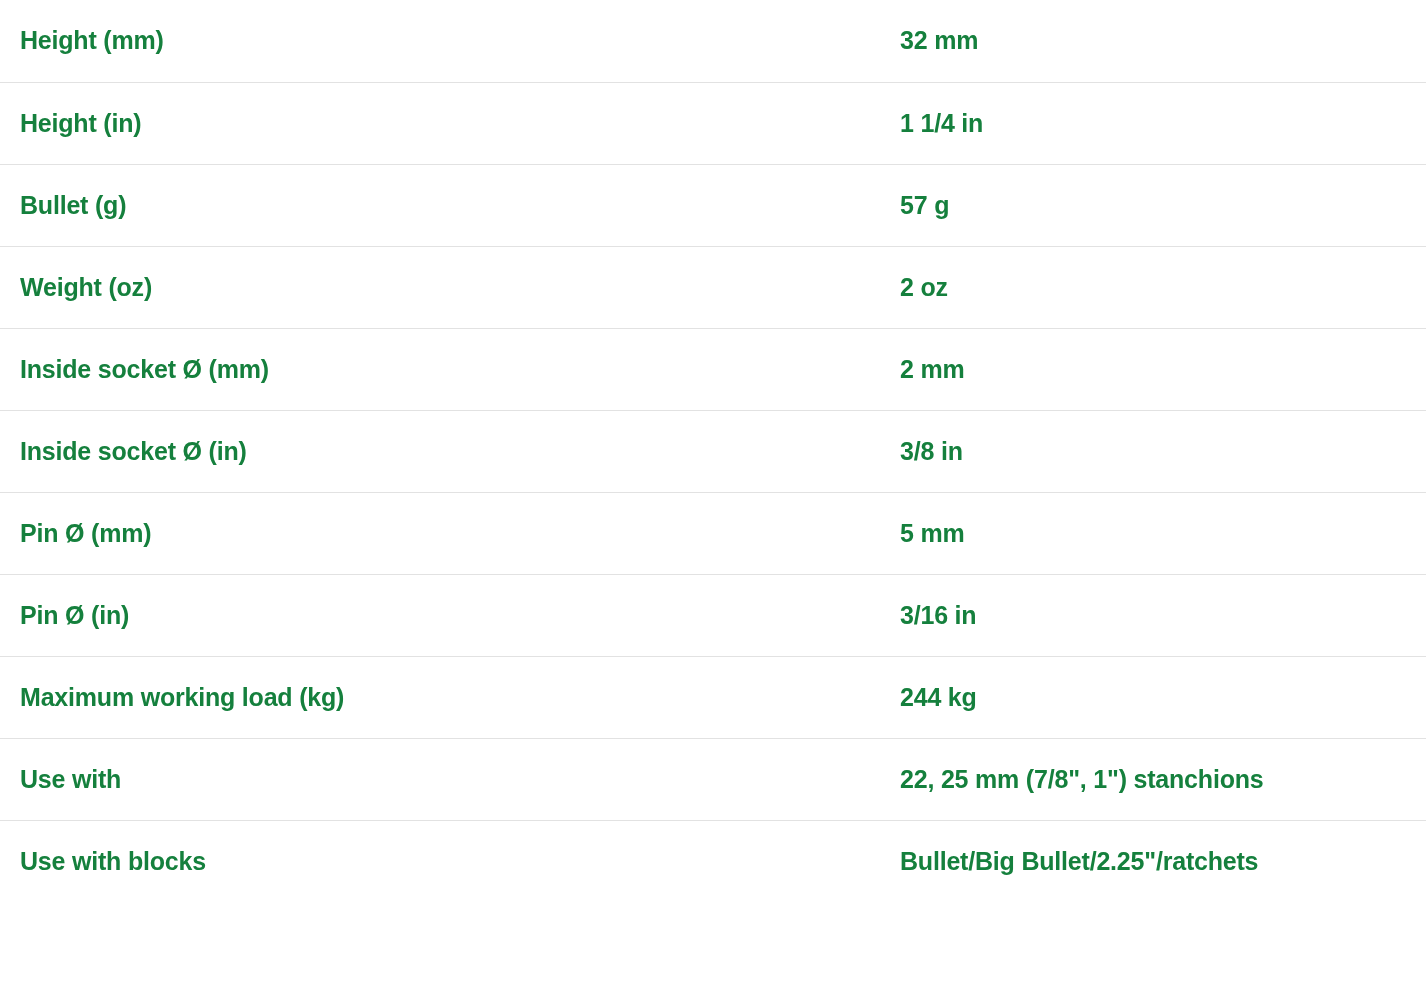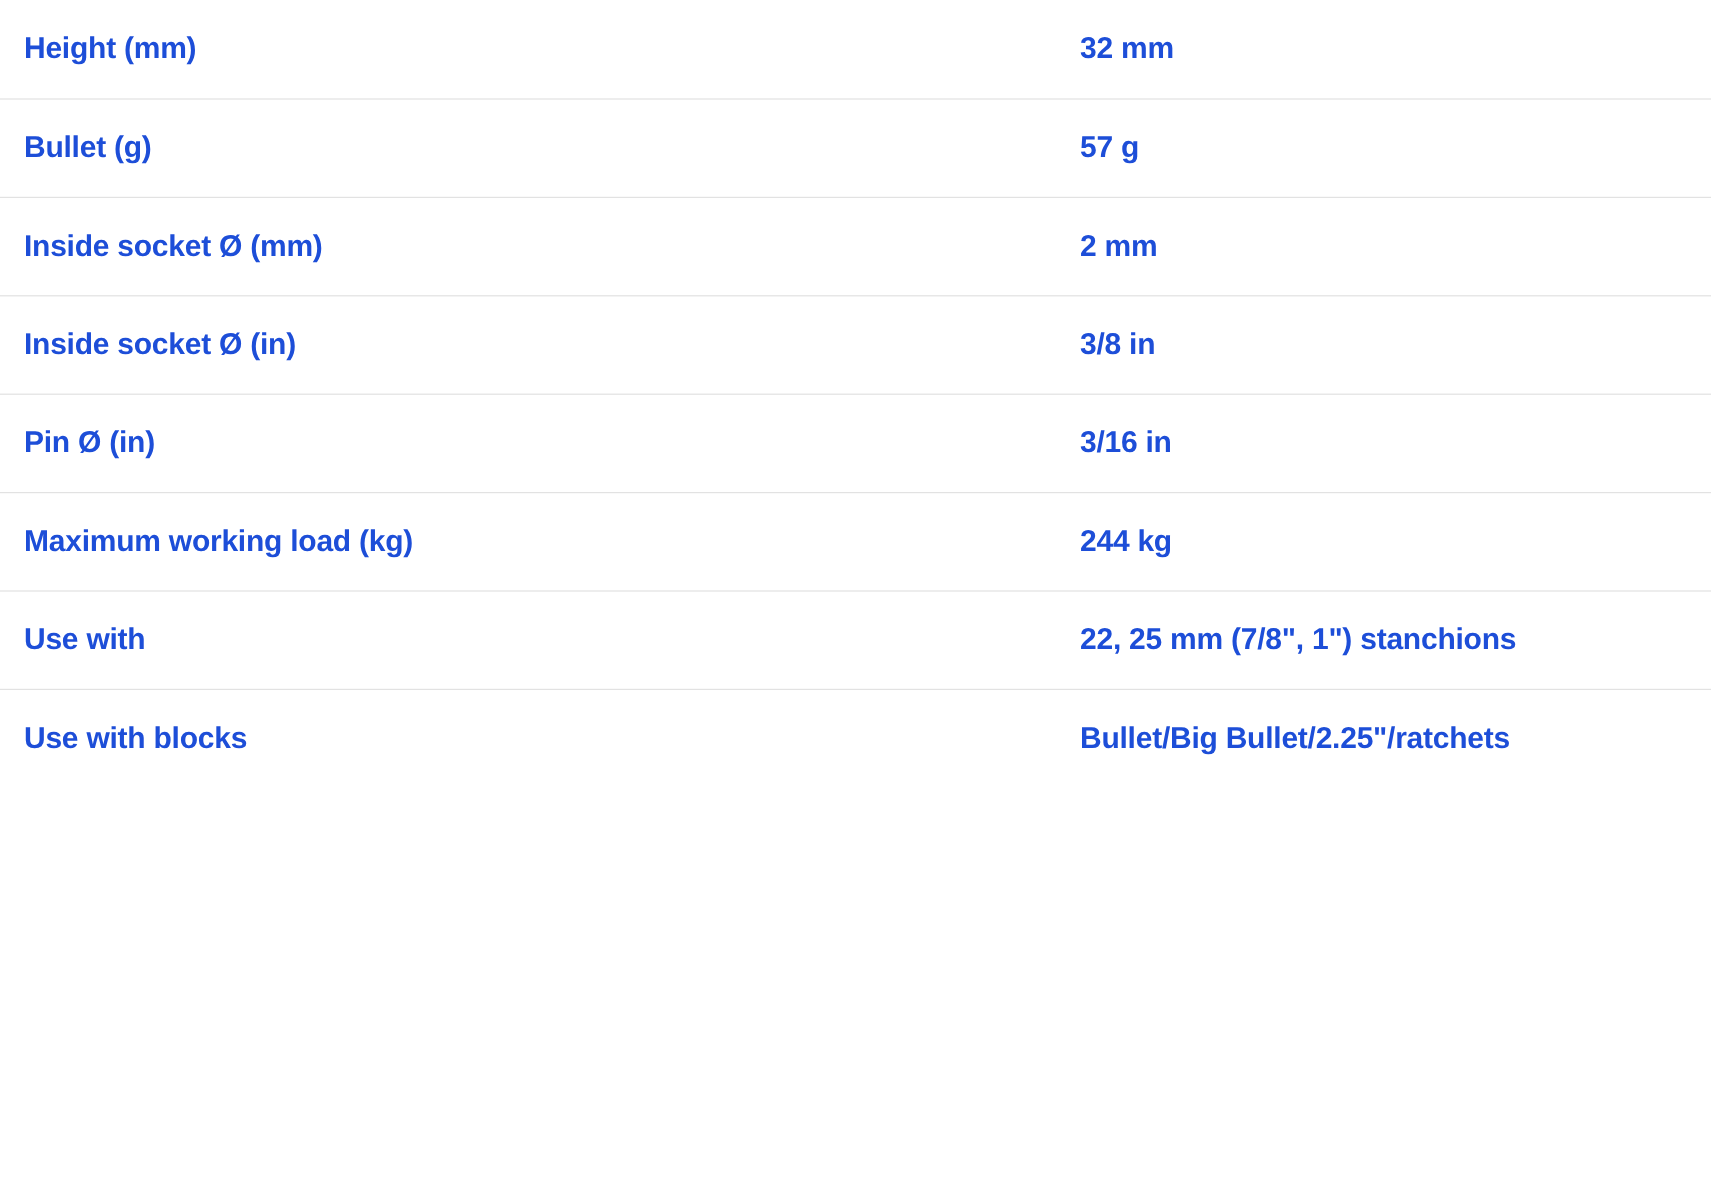--- a/index.html
+++ b/index.html
@@ -26,21 +26,21 @@
     border-bottom: none;
     margin-top: 16px;
   }
   .spec-table td {
     padding: 0;
     height: 82px;
     vertical-align: middle;
     font-size: 25px;
     font-weight: bold;
     letter-spacing: -0.2px;
-    color: #1d4ed8;
+    color: #15803d;
   }
   td.spec-label {
     width: 900px;
     padding-left: 20px;
     box-sizing: border-box;
   }
   td.spec-value {
     width: 526px;
     padding-left: 0px;
     box-sizing: border-box;
@@ -49,30 +49,42 @@
 </head>
 <body>
 
 <table class="spec-table">
   <tbody>
     <tr>
       <td class="spec-label">Height (mm)</td>
       <td class="spec-value">32 mm</td>
     </tr>
     <tr>
+      <td class="spec-label">Height (in)</td>
+      <td class="spec-value">1 1/4 in</td>
+    </tr>
+    <tr>
       <td class="spec-label">Bullet (g)</td>
       <td class="spec-value">57 g</td>
+    </tr>
+    <tr>
+      <td class="spec-label">Weight (oz)</td>
+      <td class="spec-value">2 oz</td>
     </tr>
     <tr>
       <td class="spec-label">Inside socket Ø (mm)</td>
       <td class="spec-value">2 mm</td>
     </tr>
     <tr>
       <td class="spec-label">Inside socket Ø (in)</td>
       <td class="spec-value">3/8 in</td>
+    </tr>
+    <tr>
+      <td class="spec-label">Pin Ø (mm)</td>
+      <td class="spec-value">5 mm</td>
     </tr>
     <tr>
       <td class="spec-label">Pin Ø (in)</td>
       <td class="spec-value">3/16 in</td>
     </tr>
     <tr>
       <td class="spec-label">Maximum working load (kg)</td>
       <td class="spec-value">244 kg</td>
     </tr>
     <tr>

